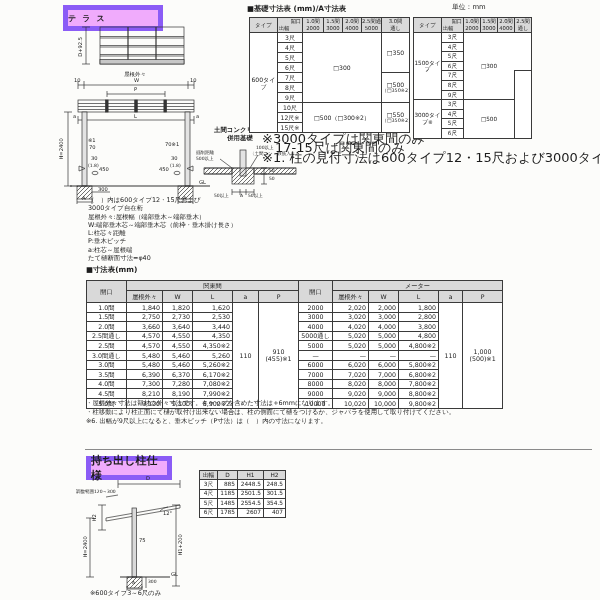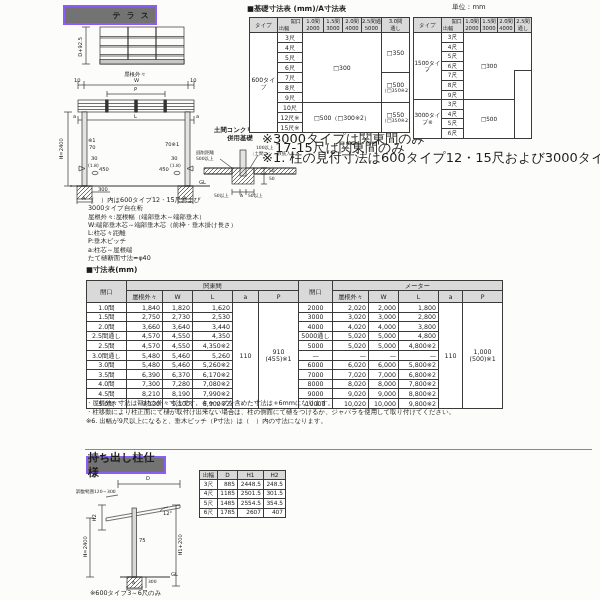--- a/index.html
+++ b/index.html
@@ -1,18 +1,18 @@
 <!DOCTYPE html>
 <html><head>
 <meta charset="utf-8">
 <style>
   html,body{margin:0;padding:0;background:#fff}
   .page{position:relative;width:600px;height:600px;background:#fcfcfa;font-family:"DejaVu Sans",sans-serif;color:#1c1c1c;overflow:hidden}
   .abs{position:absolute}
-  .box{border:2px solid #8b5cf6;display:flex;align-items:center;justify-content:flex-end;background:#737373}
+  .box{border:5px solid #8b5cf6;display:flex;align-items:center;justify-content:flex-start;background:#f0abfc}
   .sec-title{position:absolute;font-size:7.4px;font-weight:bold;white-space:nowrap}
   .lines{position:absolute;font-size:6.4px;line-height:8.3px;white-space:nowrap}
   .notes{position:absolute;font-size:13px;line-height:9.4px;white-space:nowrap}
   .fnotes{position:absolute;font-size:6.4px;line-height:9px;white-space:nowrap}
   .rule{position:absolute;border-top:1px solid #8a8a8a}
   
   .t{position:absolute;border-collapse:collapse;table-layout:fixed;background:#fff}
   .t td,.t th{border:0.7px solid #3a3a3a;padding:0;text-align:center;font-weight:normal;overflow:hidden;font-size:6.1px;line-height:1.15;white-space:nowrap}
   .t th{background:#d9d9d9}
   .t .num{text-align:right;padding-right:2px}

